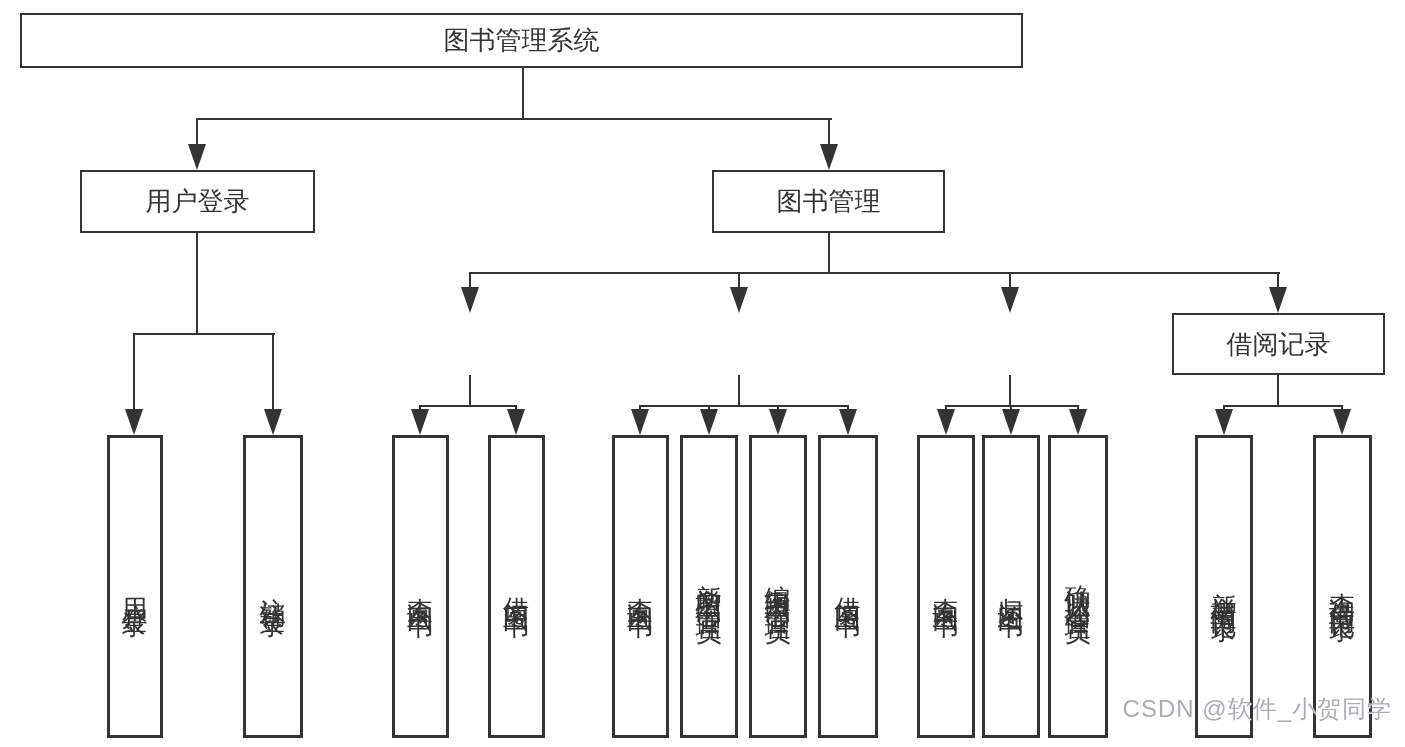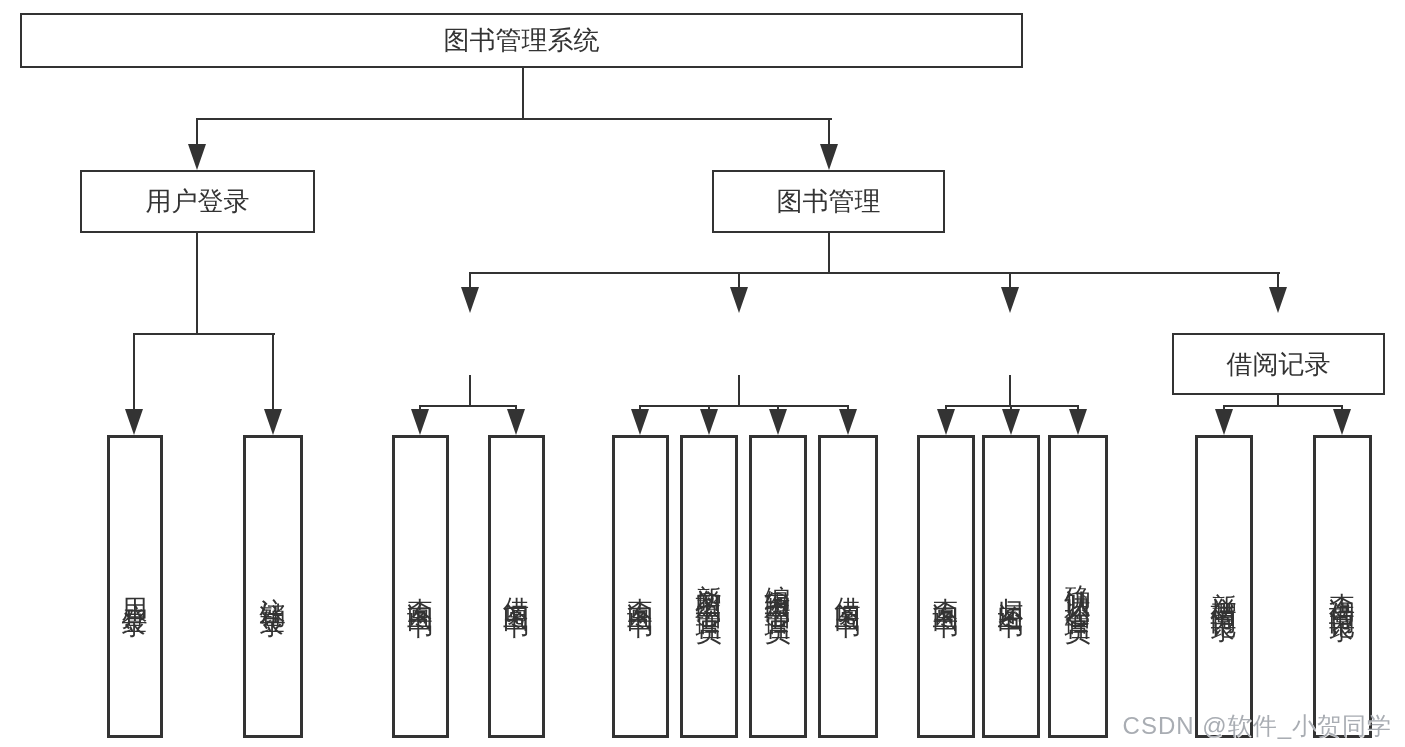--- a/index.html
+++ b/index.html
@@ -18,21 +18,21 @@
     line-height:1;letter-spacing:5px;white-space:nowrap;
   }
   .hline{position:absolute;height:2px;background:#333333;}
   .vline{position:absolute;width:2px;background:#333333;}
   .arrow{
     position:absolute;width:0;height:0;
     border-left:9px solid transparent;border-right:9px solid transparent;
     border-top:26px solid #333333;
   }
   .watermark{
-    position:absolute;right:13px;bottom:5px;
+    position:absolute;right:13px;bottom:22px;
     font-size:24px;letter-spacing:1px;color:#a9adb3;
     text-shadow:1px 1px 0 rgba(255,255,255,.85);
   }
 </style>
 </head>
 <body>
 
 <div class="stage">
 
   <div class="vline" style="left:522px;top:68px;height:52px;"></div>
@@ -98,21 +98,21 @@
     <span>图书管理系统</span>
   </div>
 
   <div class="node" style="left:80px;top:170px;width:235px;height:63px;">
     <span>用户登录</span>
   </div>
   <div class="node" style="left:712px;top:170px;width:233px;height:63px;">
     <span>图书管理</span>
   </div>
 
-  <div class="node" style="left:1172px;top:313px;width:213px;height:62px;margin-top:20px;">
+  <div class="node" style="left:1172px;top:313px;width:213px;height:62px;">
     <span>借阅记录</span>
   </div>
 
   <div class="node vnode" style="left:107px;top:435px;width:56px;height:303px;">
     <span class="vtext">用户登录</span>
   </div>
   <div class="node vnode" style="left:243px;top:435px;width:60px;height:303px;">
     <span class="vtext">注销登录</span>
   </div>
 

